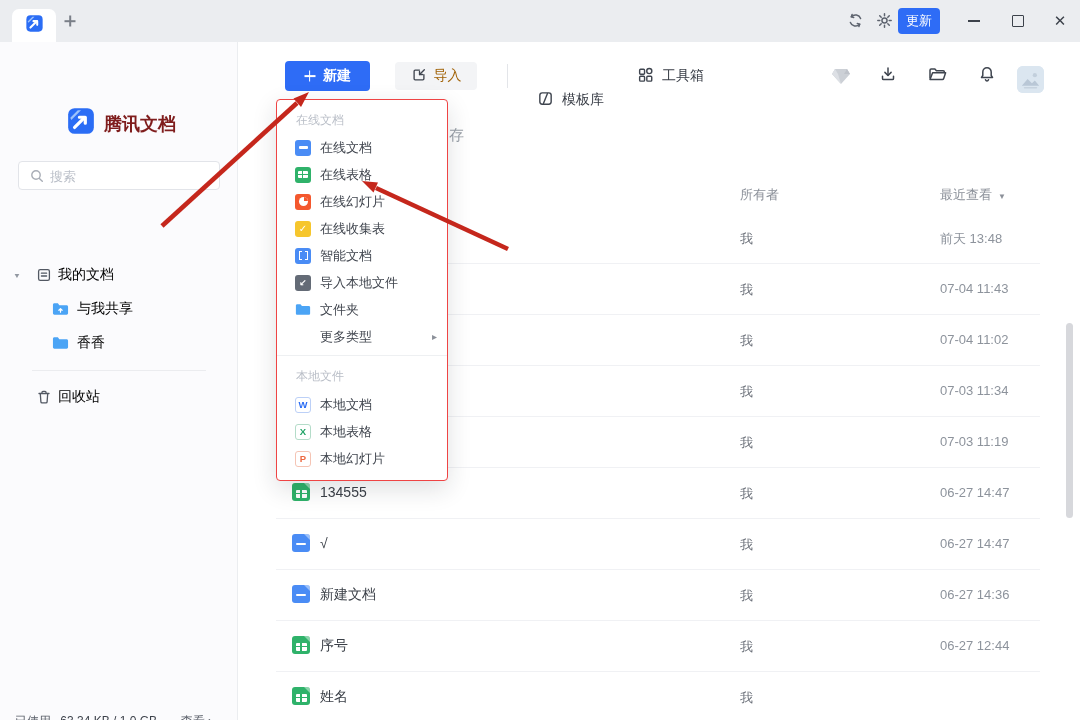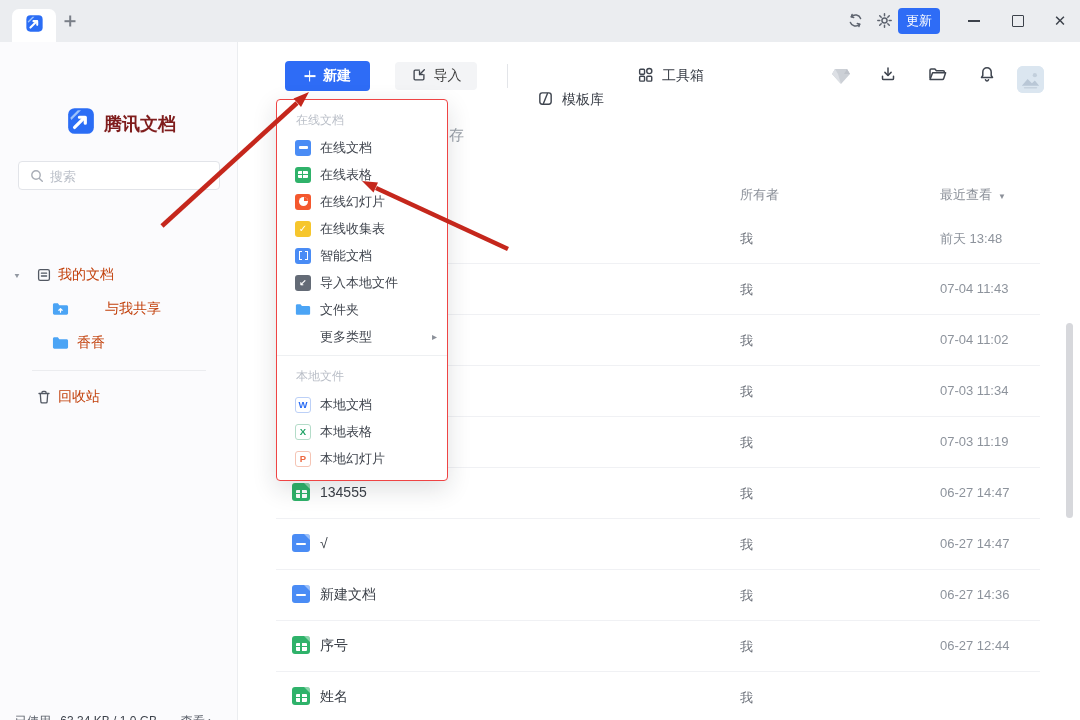--- a/index.html
+++ b/index.html
@@ -28,36 +28,36 @@
   .brand-logo{position:absolute;left:66px;top:64px;width:30px;height:30px;}
   .brand-name{position:absolute;left:104px;top:70px;font-size:18px;font-weight:700;color:#7f1d1d;}
   .search{position:absolute;left:18px;top:119px;width:202px;height:29px;background:#fff;
        border:1px solid #e2e4e9;border-radius:4px;box-sizing:border-box;}
   .search svg{position:absolute;left:11px;top:7px;}
   .search input{position:absolute;left:29px;top:1px;width:165px;height:25px;border:none;outline:none;
        font-size:13px;color:#41464f;background:transparent;font-family:inherit;}
   .search input::placeholder{color:#b9bec7;}
   .nav-row{position:absolute;left:0;width:237px;height:30px;display:flex;align-items:center;cursor:pointer;}
   .nav-row.active{background:#ededef;}
-  .nav-label{font-size:14px;color:#c2410c;}
+  .nav-label{font-size:14px;color:#000000;}
   .nav-caret{position:absolute;left:13px;font-size:8px;color:#9298a2;transform:scaleY(.85);}
   .side-div{position:absolute;left:32px;top:328px;width:174px;height:1px;background:#ebecef;}
   .storage{position:absolute;left:15px;top:671px;width:207px;font-size:12px;color:#5c616b;}
   .storage .val{color:#3c414a;}
   .storage .view{position:absolute;right:10px;top:0;color:#5c616b;cursor:pointer;}
   
   .btn-new{position:absolute;left:285px;top:61px;width:85px;height:30px;border-radius:4px;
        background:var(--accent,#2e6cf6);color:#fff;font-size:14px;font-weight:700;display:flex;
        align-items:center;justify-content:center;gap:8px;cursor:pointer;}
   .btn-new .pl{position:relative;width:11px;height:11px;}
   .btn-new .pl::before,.btn-new .pl::after{content:"";position:absolute;background:#fff;left:50%;top:50%;}
   .btn-new .pl::before{width:11px;height:1.8px;transform:translate(-50%,-50%);}
   .btn-new .pl::after{width:1.8px;height:11px;transform:translate(-50%,-50%);}
   .btn-import{position:absolute;left:395px;top:62px;width:82px;height:28px;border-radius:4px;background:#f3f4f6;
-       display:flex;align-items:center;justify-content:center;gap:7px;font-size:14px;color:#404040;cursor:pointer;}
+       display:flex;align-items:center;justify-content:center;gap:7px;font-size:14px;color:#a16207;cursor:pointer;}
   .tool-sep{position:absolute;left:507px;top:64px;width:1px;height:24px;background:#e3e5e9;}
   .tool-link{position:absolute;top:62px;height:28px;display:flex;align-items:center;gap:8px;
        font-size:14px;color:#383d46;cursor:pointer;}
   .hdr-ic{position:absolute;top:65px;cursor:pointer;}
   .avatar{position:absolute;left:1017px;top:66px;width:27px;height:27px;border-radius:6px;overflow:hidden;
        background:#dbe6f0;cursor:pointer;}
   
   .frag{position:absolute;left:449px;top:126px;font-size:15px;color:#9aa0a8;z-index:3;}
   .frag-sliver{position:absolute;left:444px;top:131px;width:3px;height:9px;background:#c6cad1;z-index:3;}
   .col-h{position:absolute;top:186px;font-size:13px;color:#8b9099;}
@@ -178,21 +178,21 @@
     <span class="nav-caret">▼</span>
     <span style="position:absolute;left:36px;top:7px;">
       <svg width="16" height="16" viewBox="0 0 16 16" fill="none" stroke="#525863" stroke-width="1.3" stroke-linecap="round">
           <rect x="2.6" y="2.6" width="10.8" height="10.8" rx="1.6"></rect>
           <path d="M5.4 6.2 H10.6 M5.4 9 H10.6"></path>
         </svg>
     </span>
     <span class="nav-label" style="margin-left:58px;">我的文档</span>
   </div>
 
-  <div class="nav-row" style="top:252px;padding-left:28px;">
+  <div class="nav-row" style="top:252px;">
     <span style="position:absolute;left:52px;top:8px;">
       <svg width="17" height="14" viewBox="0 0 18 14">
           <path d="M1 2.5 C1 1.7 1.7 1 2.5 1 H6.2 L7.8 3 H15.5 C16.3 3 17 3.7 17 4.5 V11.5 C17 12.3 16.3 13 15.5 13 H2.5 C1.7 13 1 12.3 1 11.5 Z" fill="#4ba4f5"></path>
           <path d="M9 10.4 V6.6 M9 6.6 L7.3 8.3 M9 6.6 L10.7 8.3" stroke="#fff" stroke-width="1.3" fill="none" stroke-linecap="round" stroke-linejoin="round"></path>
         </svg>
     </span>
     <span class="nav-label" style="margin-left:77px;">与我共享</span>
   </div>
 
   <div class="nav-row" style="top:286px;">

